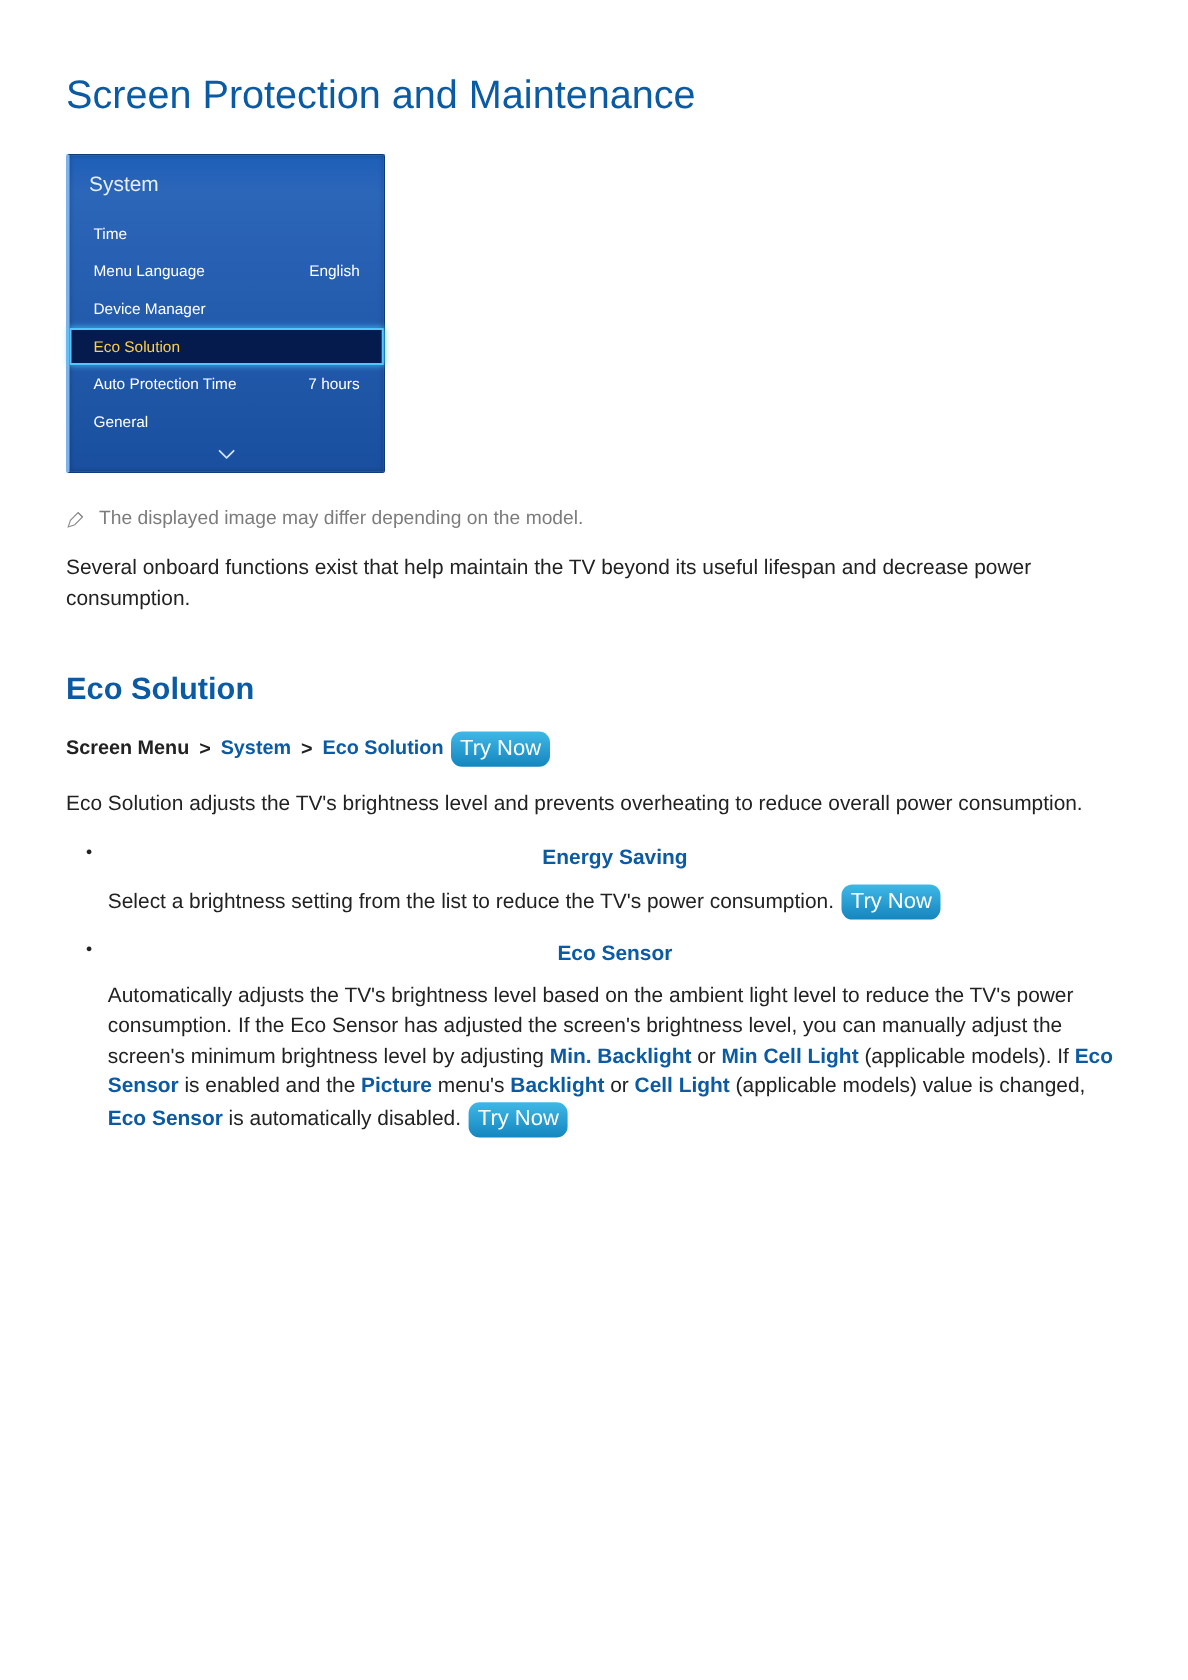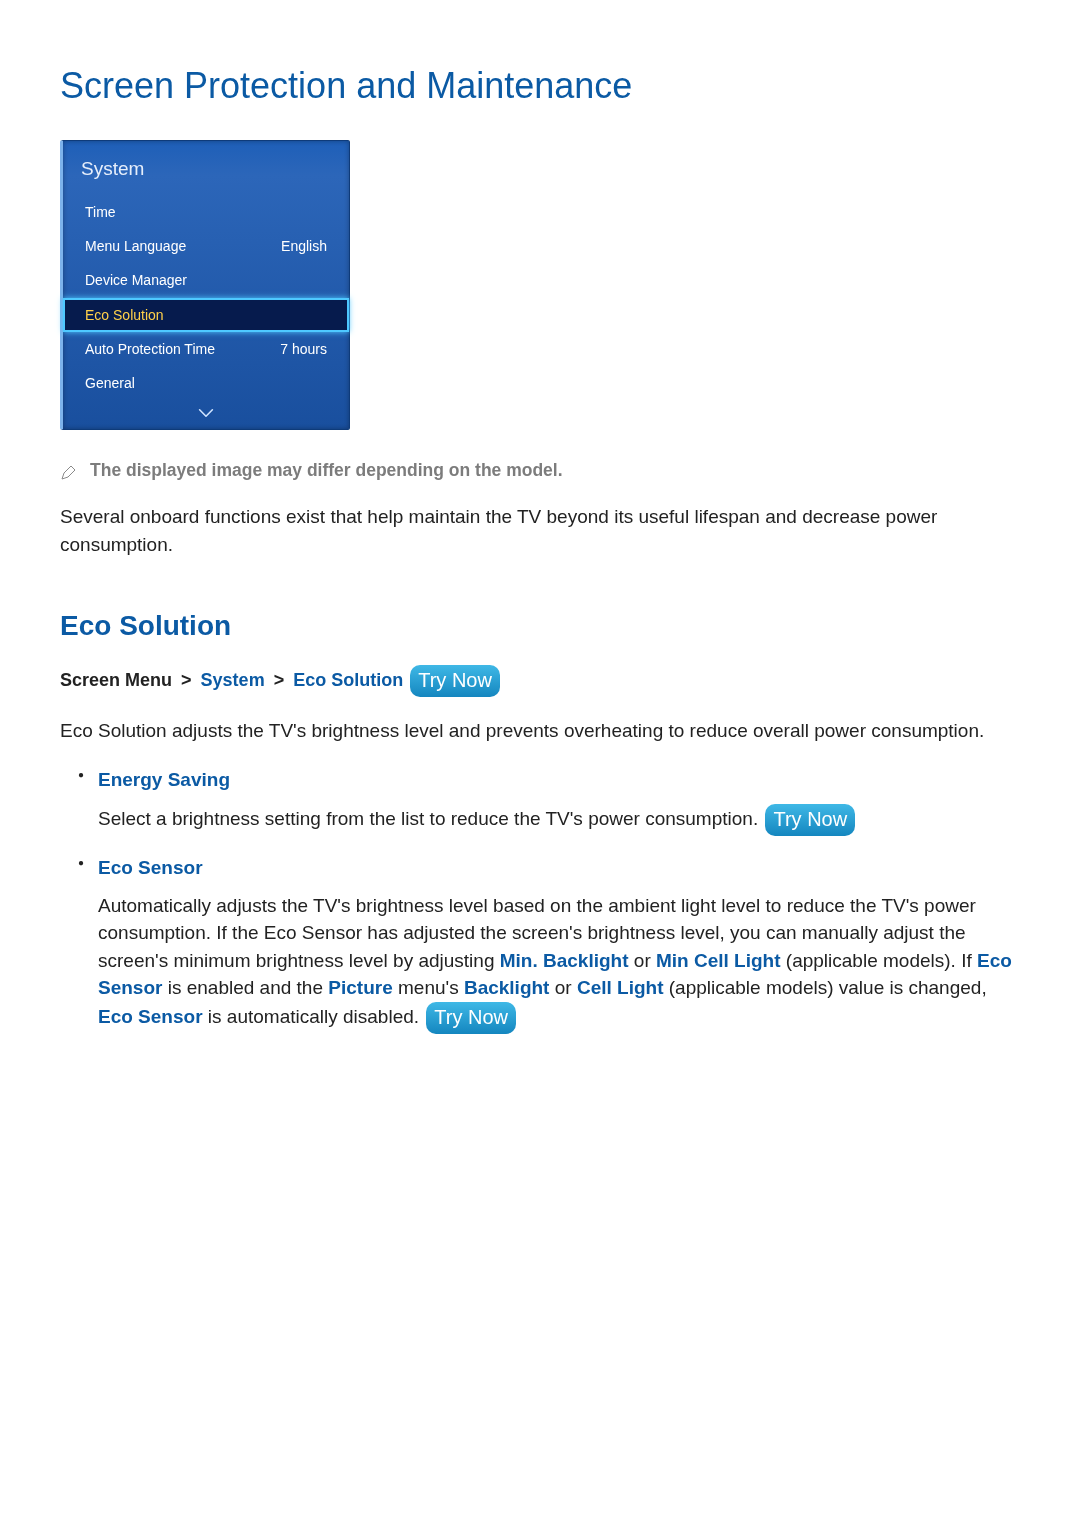--- a/index.html
+++ b/index.html
@@ -60,21 +60,20 @@
     color: #cfe3ff;
     font-size: 14px;
   }
   .note-line {
     display: flex;
     align-items: center;
     gap: 14px;
     margin-top: 28px;
     color: #7c7c7c;
     font-size: 17.5px;
-    font-weight: bold;
   }
   .pencil-icon {
     width: 16px; height: 16px;
     display: inline-block;
     flex-shrink: 0;
   }
   .pencil-icon svg { width:100%; height:100%; }
   p.body { margin-top: 20px; line-height:1.45; }
   h2.section-title {
     color: #0b5aa4;
@@ -117,20 +116,21 @@
     left: 18px;
     top: 2px;
     font-size: 10px;
     color: #222;
   }
   .feature-name {
     color: #0b5aa4;
     font-weight: bold;
     display: block;
     margin-bottom: 10px;
+    text-align: center;
   }
   .feature-desc { line-height:1.45; }
   .kw-bold { color: #0b5aa4; font-weight: bold; }
 </style>
 </head>
 <body>
 
 <h1 class="page-title">Screen Protection and Maintenance</h1>
 
 <div class="menu-panel">

